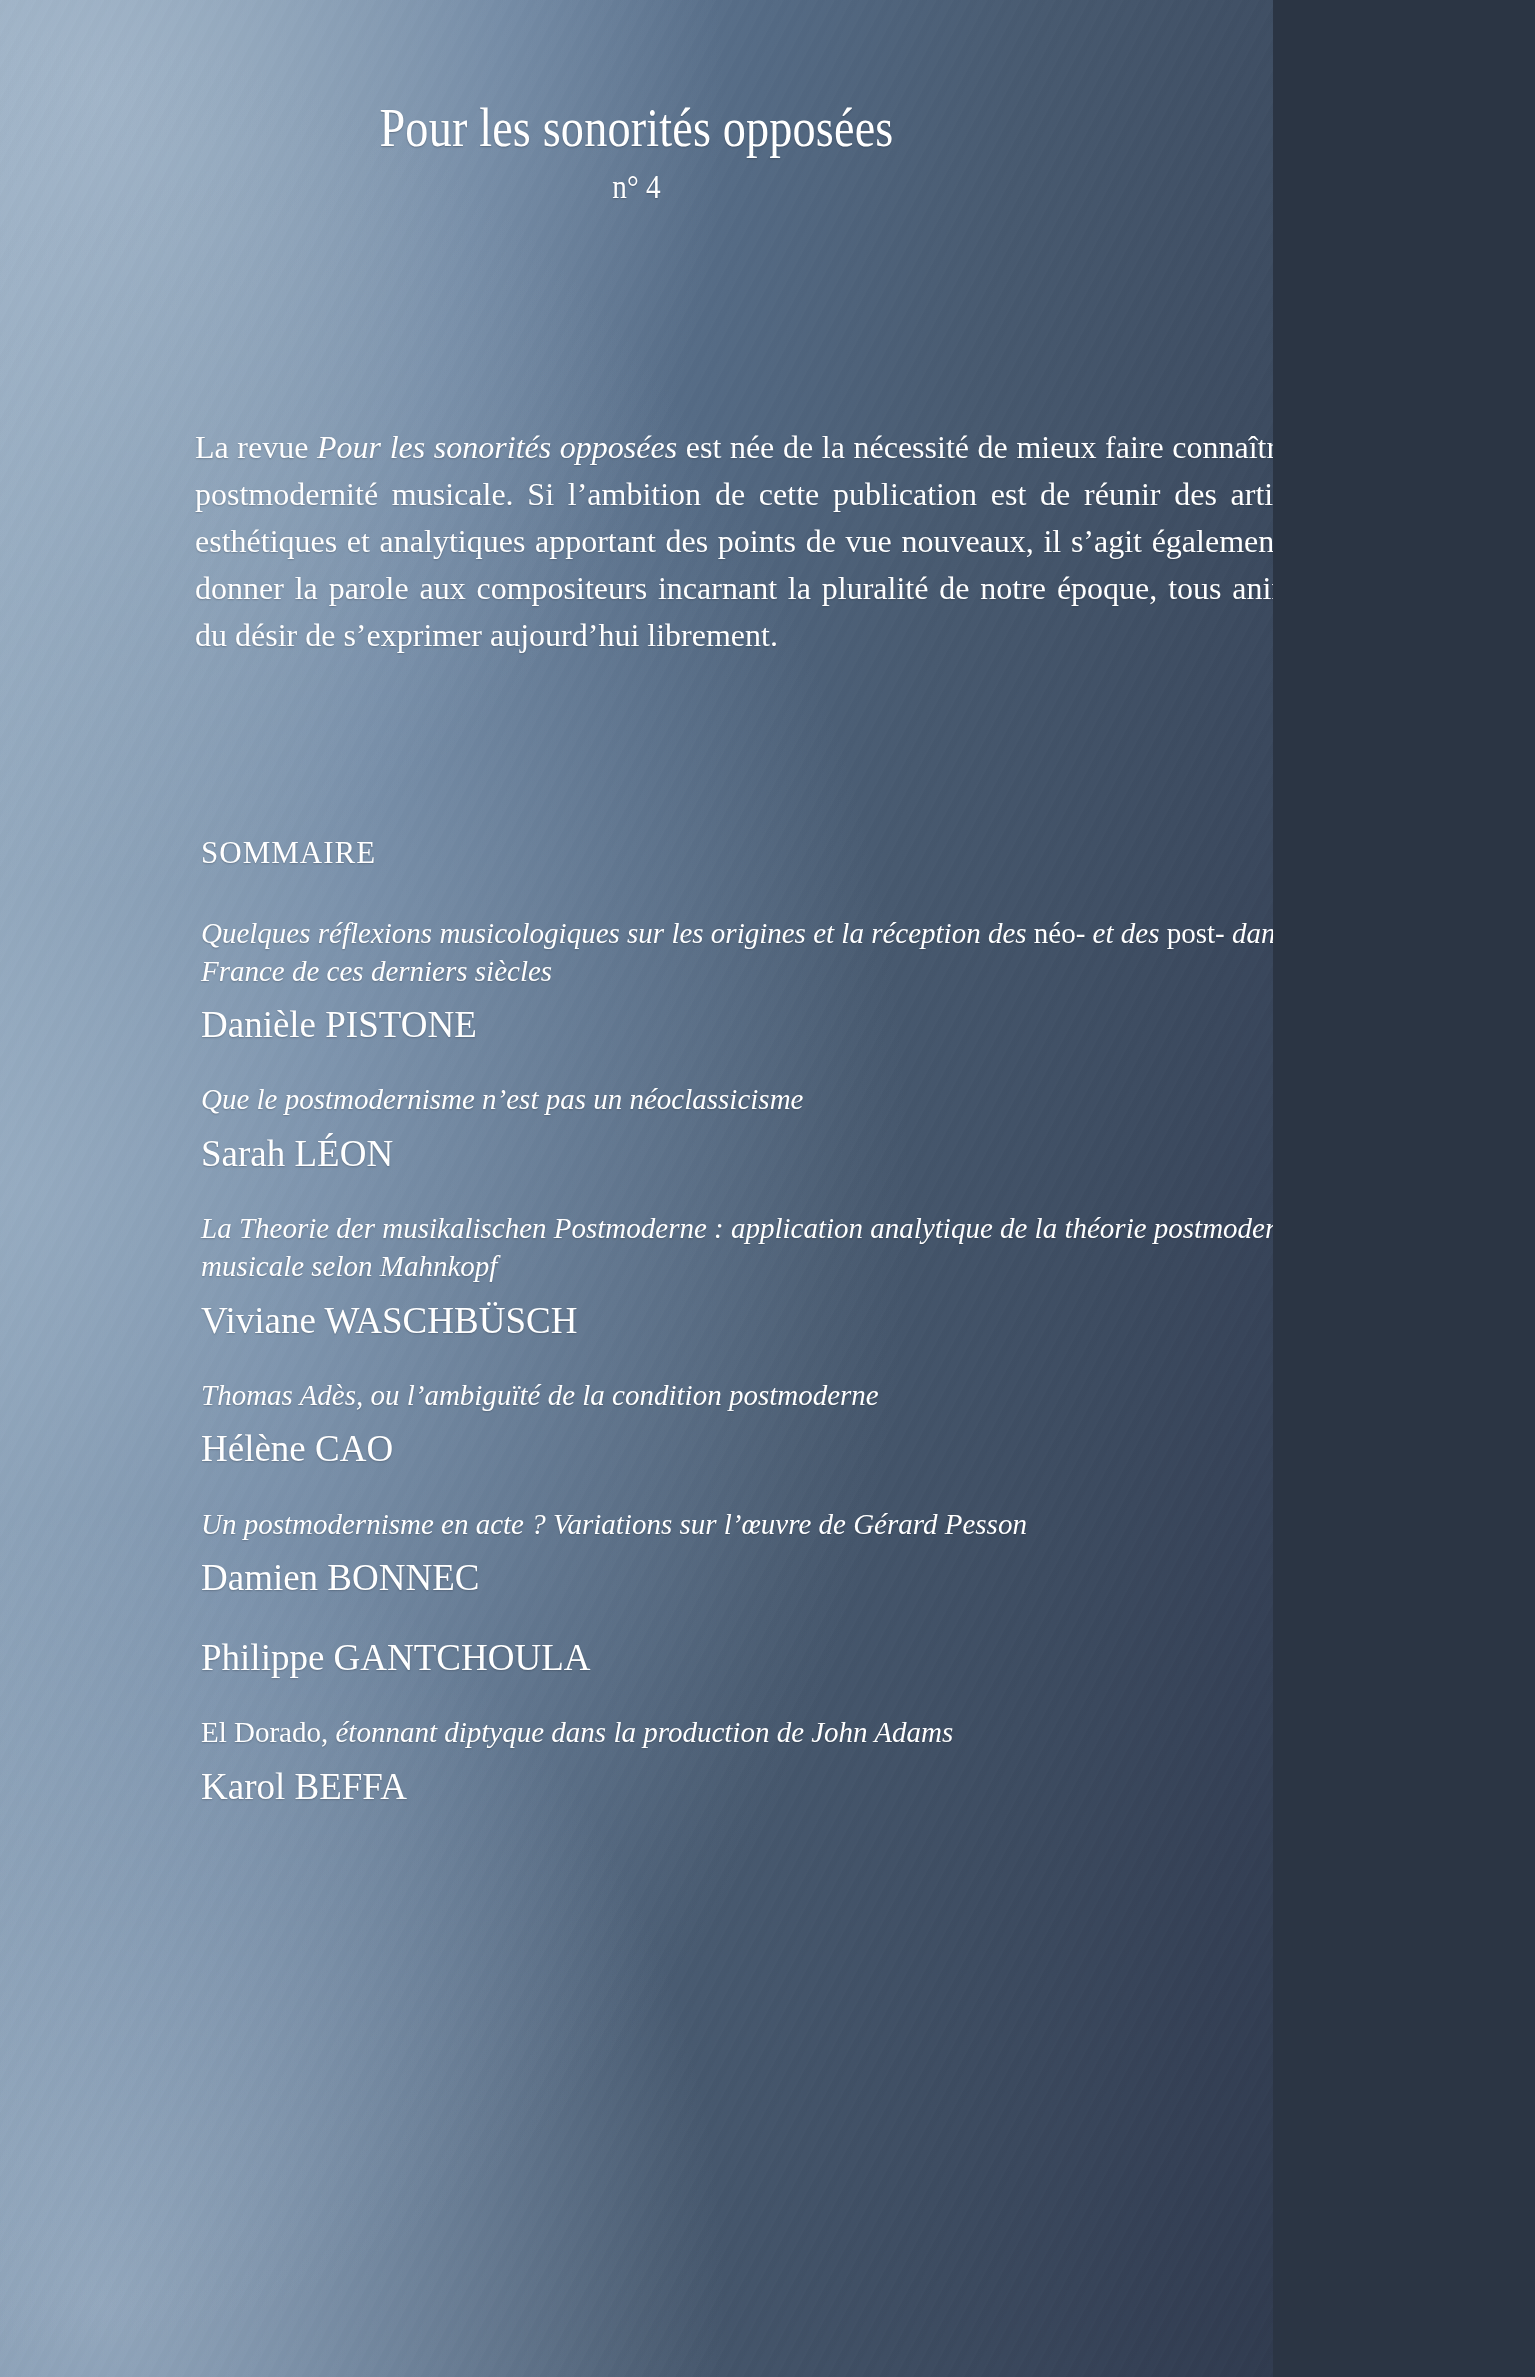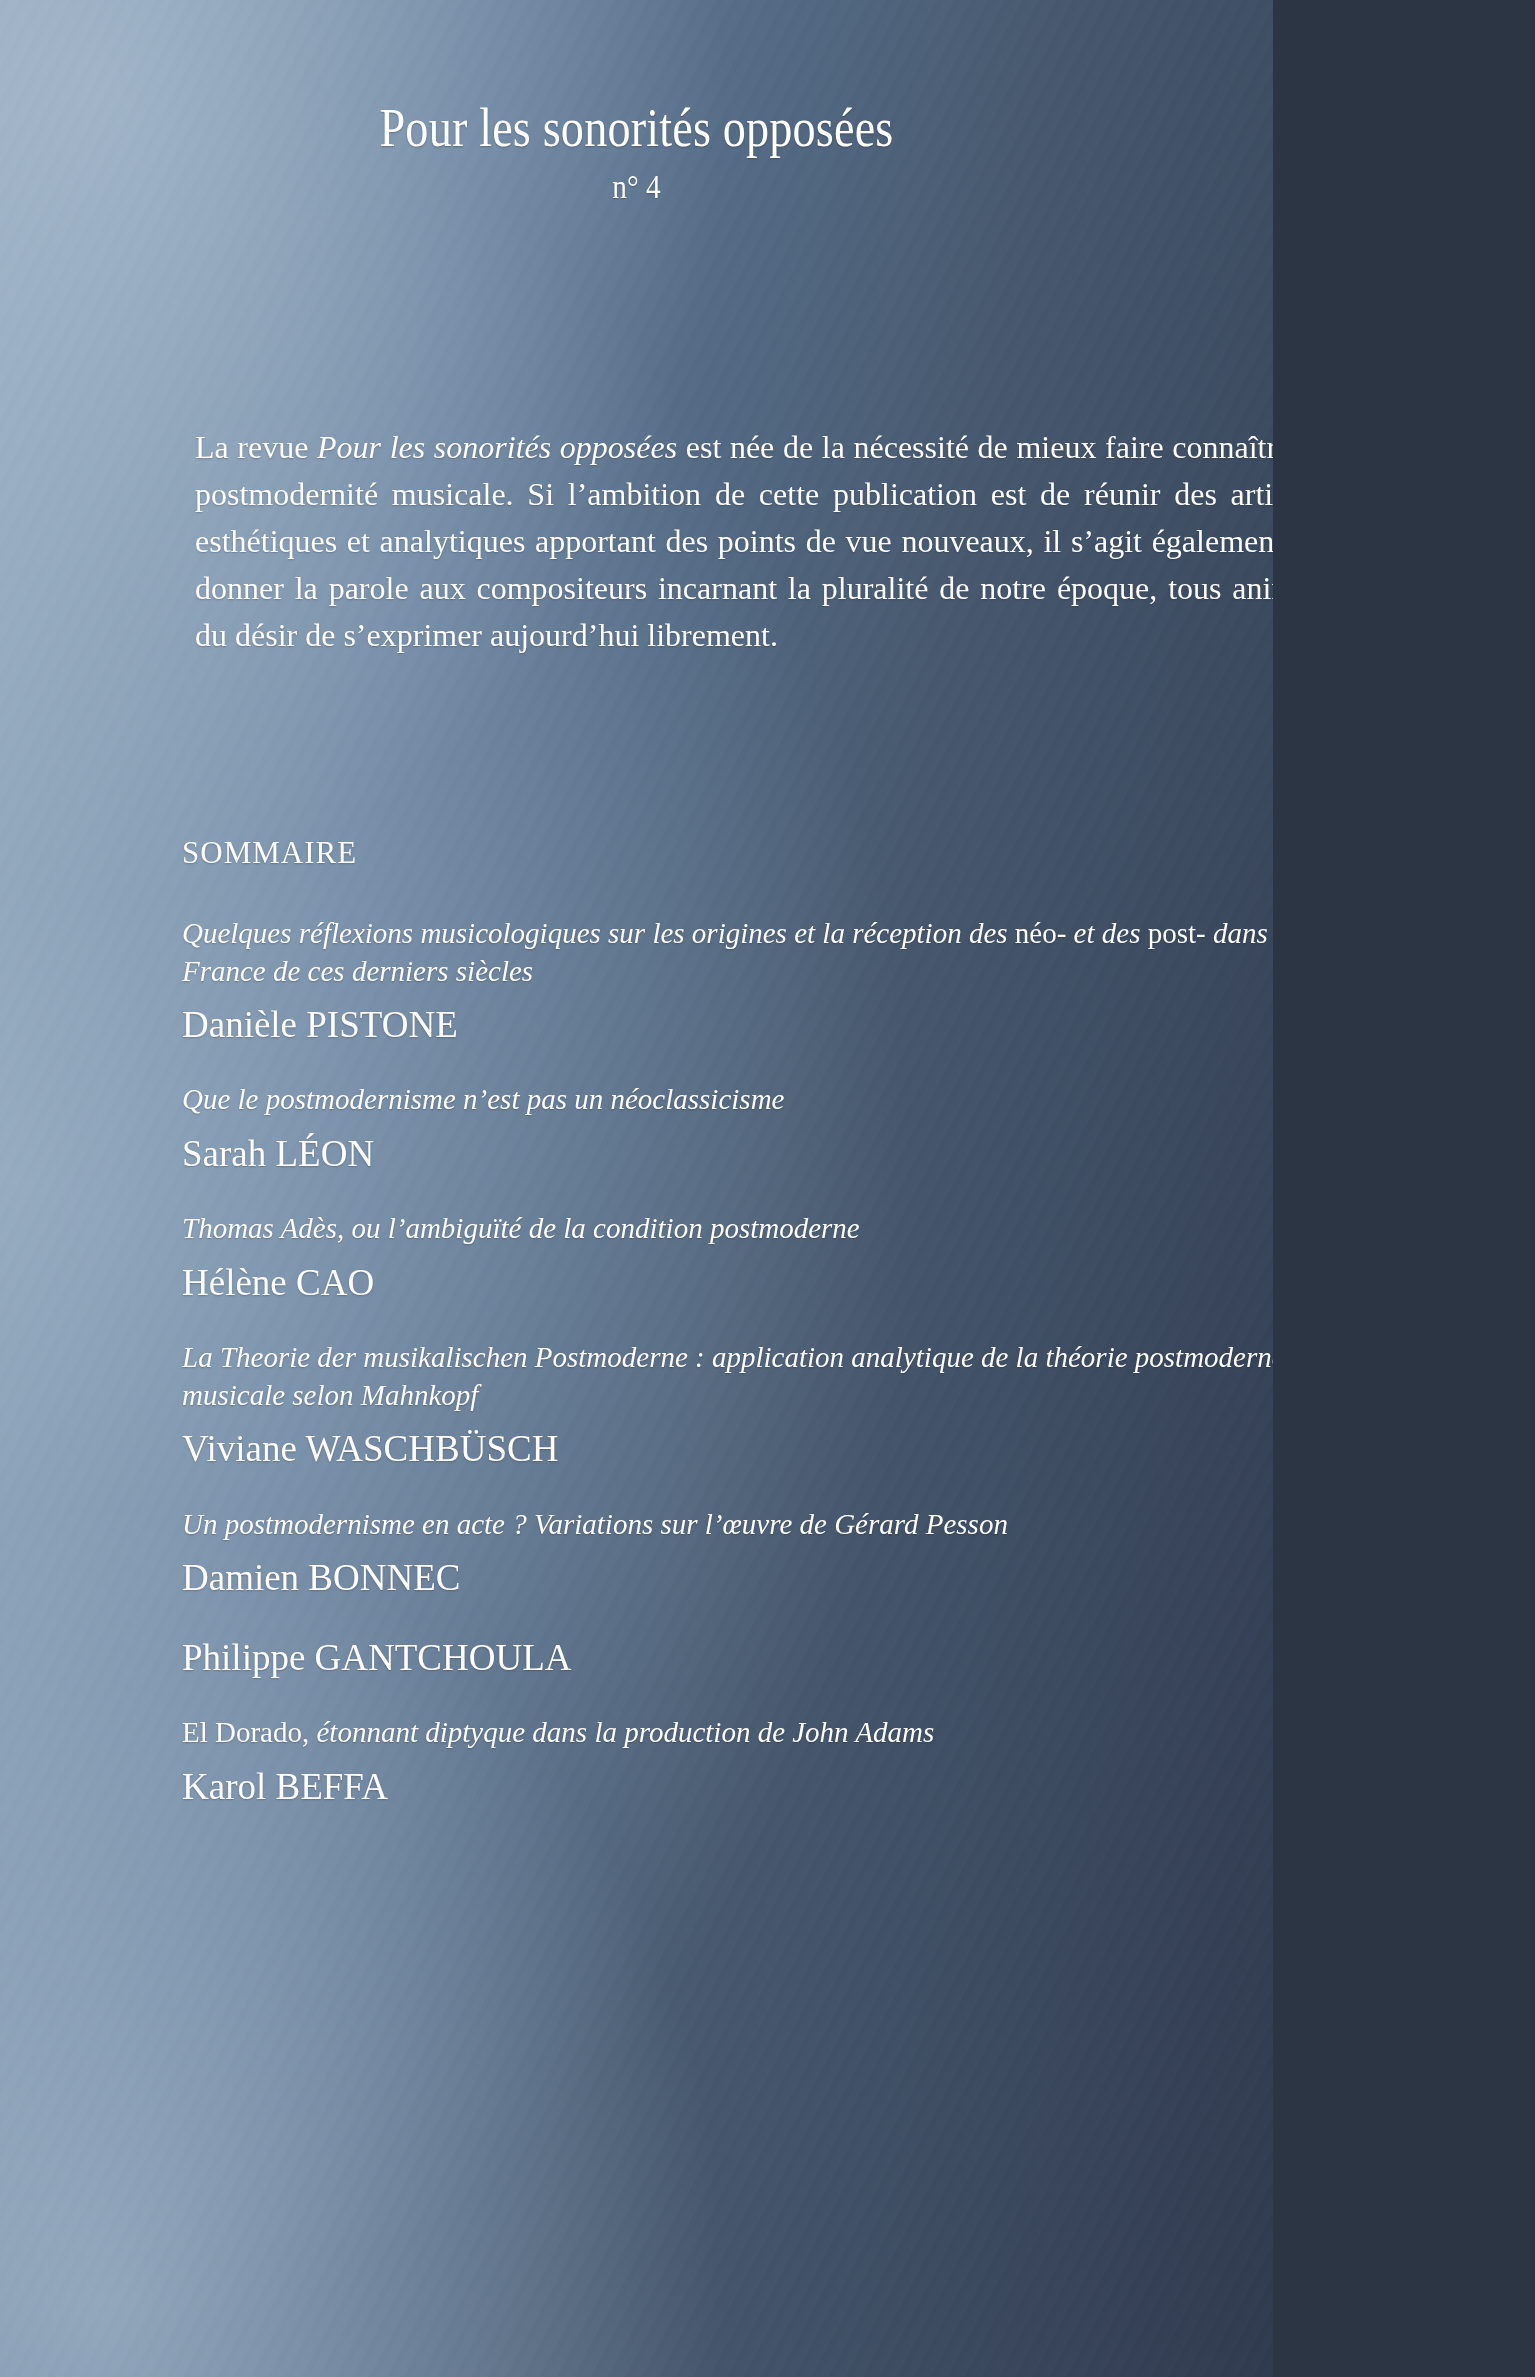--- a/index.html
+++ b/index.html
@@ -86,21 +86,21 @@
     line-height: 1.465;
     text-align: justify;
     text-shadow: 0 0.8px 1.7px rgba(20,28,40,.26);
   }
   .blurb i { font-style: italic; }
 
   
   .sommaire {
     position: absolute;
     top: 835px;
-    left: 182px;
+    left: 201px;
     width: 1141px;
   }
   .sommaire-heading {
     font-size: 31px;
     letter-spacing: 1px;
     margin: 0 0 44px 0;
     font-weight: normal;
     text-shadow: 0 0.8px 1.7px rgba(20,28,40,.26);
   }
   .toc-entry { margin-bottom: 32px; }
@@ -149,27 +149,27 @@
         <div class="toc-title"><span>Quelques réflexions musicologiques sur les origines et la réception des </span><span class="rom">néo-</span><span> et des </span><span class="rom">post-</span><span> dans la France de ces derniers siècles</span></div>
         <div class="toc-author">Danièle PISTONE</div>
       </div>
 
       <div class="toc-entry">
         <div class="toc-title"><span>Que le postmodernisme n’est pas un néoclassicisme</span></div>
         <div class="toc-author">Sarah LÉON</div>
       </div>
 
       <div class="toc-entry">
-        <div class="toc-title"><span>Thomas Adès, ou l’ambiguïté de la condition postmoderne</span></div>
-        <div class="toc-author">Hélène CAO</div>
+        <div class="toc-title"><span>La Theorie der musikalischen Postmoderne : application analytique de la théorie postmoderne musicale selon Mahnkopf</span></div>
+        <div class="toc-author">Viviane WASCHBÜSCH</div>
       </div>
 
       <div class="toc-entry">
-        <div class="toc-title"><span>La Theorie der musikalischen Postmoderne : application analytique de la théorie postmoderne musicale selon Mahnkopf</span></div>
-        <div class="toc-author">Viviane WASCHBÜSCH</div>
+        <div class="toc-title"><span>Thomas Adès, ou l’ambiguïté de la condition postmoderne</span></div>
+        <div class="toc-author">Hélène CAO</div>
       </div>
 
       <div class="toc-entry">
         <div class="toc-title"><span>Un postmodernisme en acte ? Variations sur l’œuvre de Gérard Pesson</span></div>
         <div class="toc-author">Damien BONNEC</div>
       </div>
 
       <div class="toc-entry">
         <div class="toc-author">Philippe GANTCHOULA</div>
       </div>

